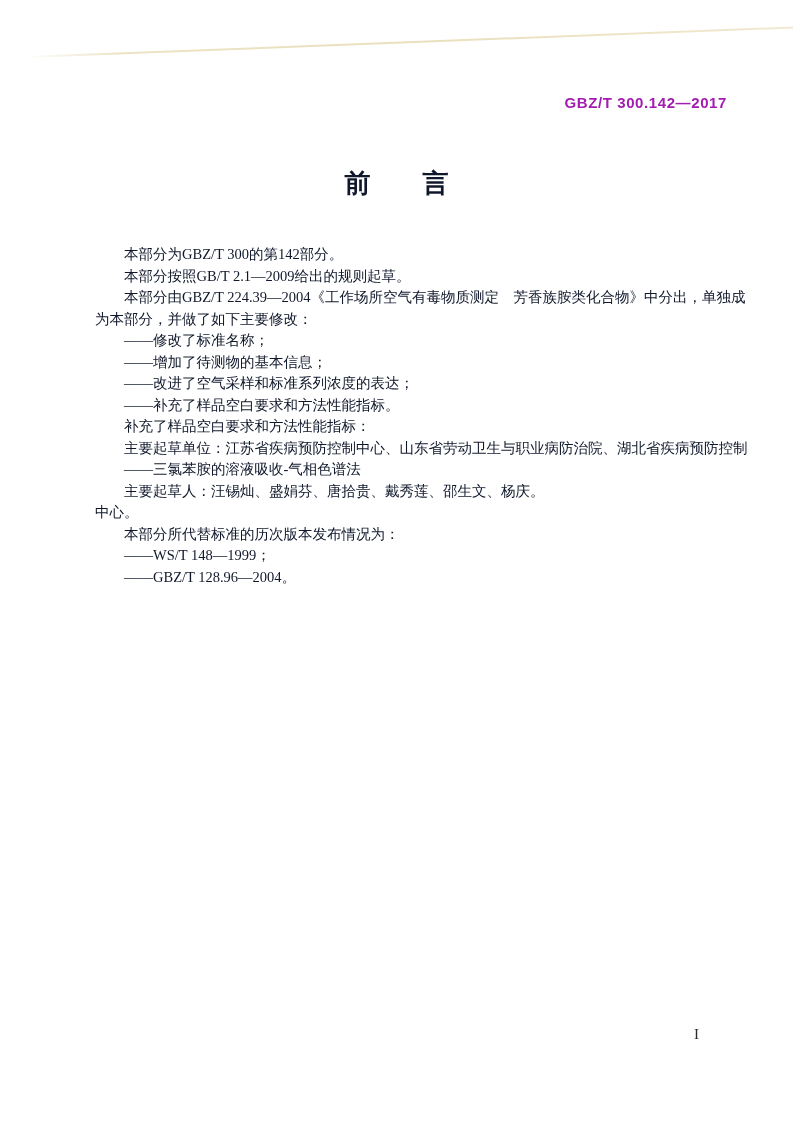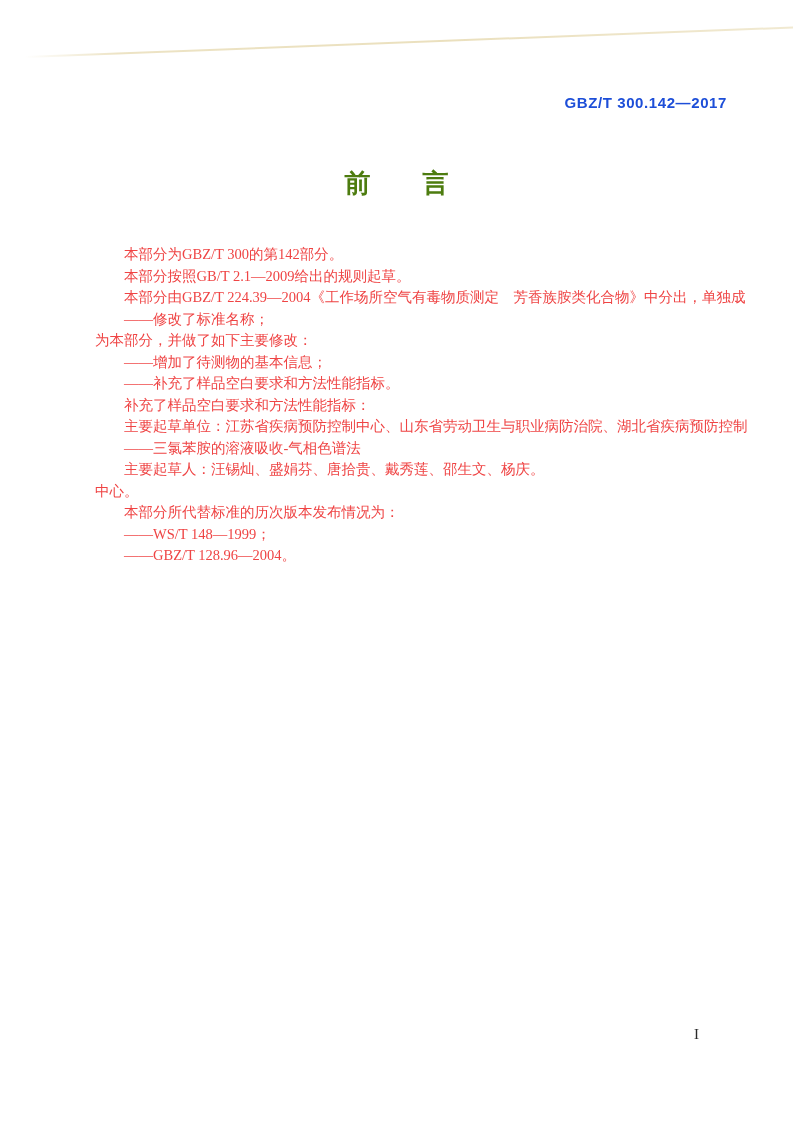--- a/index.html
+++ b/index.html
@@ -29,41 +29,41 @@
     pointer-events: none;
   }
   .page-header {
     position: absolute;
     top: 94px;
     right: 66px;
     font-family: "Liberation Sans", "DejaVu Sans", sans-serif;
     font-weight: 700;
     font-size: 15px;
     letter-spacing: 0.6px;
-    color: #1d4ed8;
+    color: #a21caf;
   }
   .doc-title {
     position: absolute;
     top: 166px;
     left: 0;
     width: 100%;
     text-align: center;
     font-family: "Liberation Sans", "DejaVu Sans", sans-serif;
     font-weight: 700;
     font-size: 26px;
-    color: #4d7c0f;
+    color: #0f172a;
   }
   .doc-body {
     position: absolute;
     top: 244px;
     left: 95px;
     width: 640px;
     font-size: 14.5px;
     line-height: 21.5px;
-    color: #ef4444;
+    color: #0f172a;
   }
   .doc-body .line {
     white-space: nowrap;
   }
   .doc-body .line.indent {
     padding-left: 2em;
   }
   .page-number {
     position: absolute;
     top: 1026px;
@@ -81,23 +81,24 @@
   <div class="scan-artifact"></div>
 
   <div class="page-header">GBZ/T 300.142—2017</div>
 
   <div class="doc-title">前　　言</div>
 
   <div class="doc-body">
     <div class="line indent">本部分为GBZ/T 300的第142部分。</div>
     <div class="line indent">本部分按照GB/T 2.1—2009给出的规则起草。</div>
     <div class="line indent">本部分由GBZ/T 224.39—2004《工作场所空气有毒物质测定　芳香族胺类化合物》中分出，单独成</div>
+    <div class="line">为本部分，并做了如下主要修改：</div>
     <div class="line indent">——修改了标准名称；</div>
-    <div class="line">为本部分，并做了如下主要修改：</div>
     <div class="line indent">——增加了待测物的基本信息；</div>
+    <div class="line indent">——改进了空气采样和标准系列浓度的表达；</div>
     <div class="line indent">——补充了样品空白要求和方法性能指标。</div>
     <div class="line indent">补充了样品空白要求和方法性能指标：</div>
     <div class="line indent">主要起草单位：江苏省疾病预防控制中心、山东省劳动卫生与职业病防治院、湖北省疾病预防控制</div>
     <div class="line indent">——三氯苯胺的溶液吸收-气相色谱法</div>
     <div class="line indent">主要起草人：汪锡灿、盛娟芬、唐拾贵、戴秀莲、邵生文、杨庆。</div>
     <div class="line">中心。</div>
     <div class="line indent">本部分所代替标准的历次版本发布情况为：</div>
     <div class="line indent">——WS/T 148—1999；</div>
     <div class="line indent">——GBZ/T 128.96—2004。</div>
   </div>

